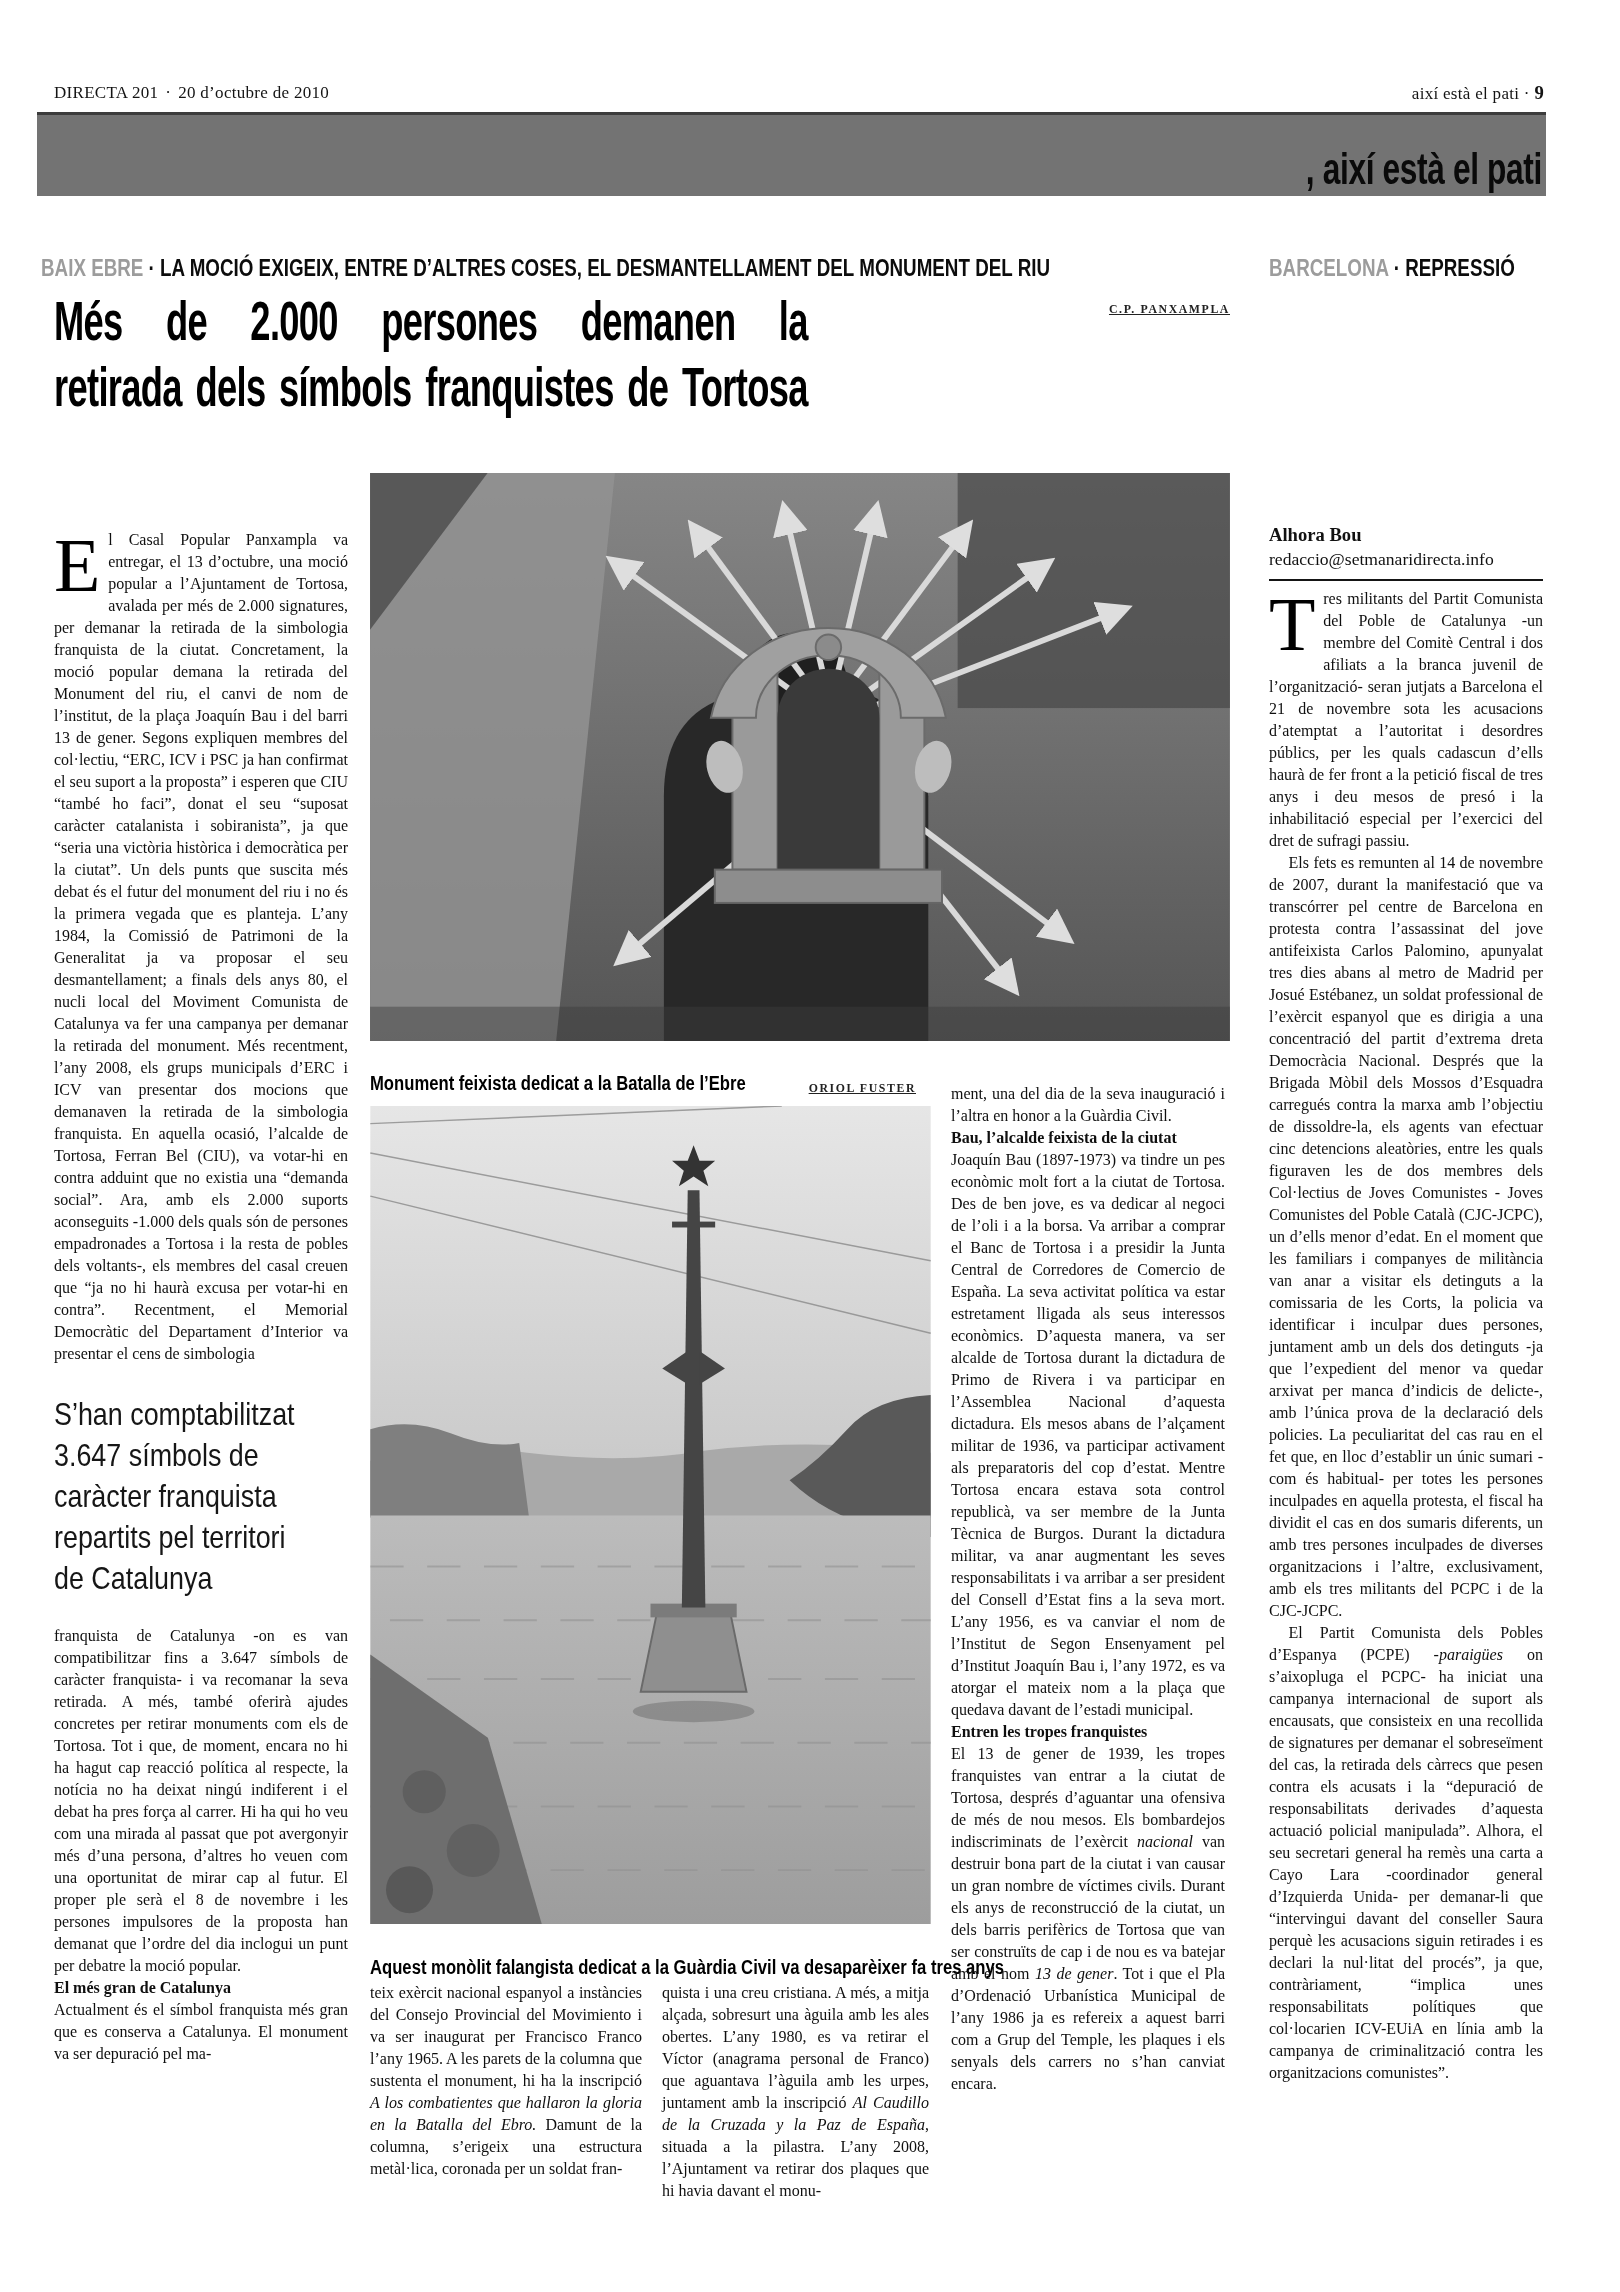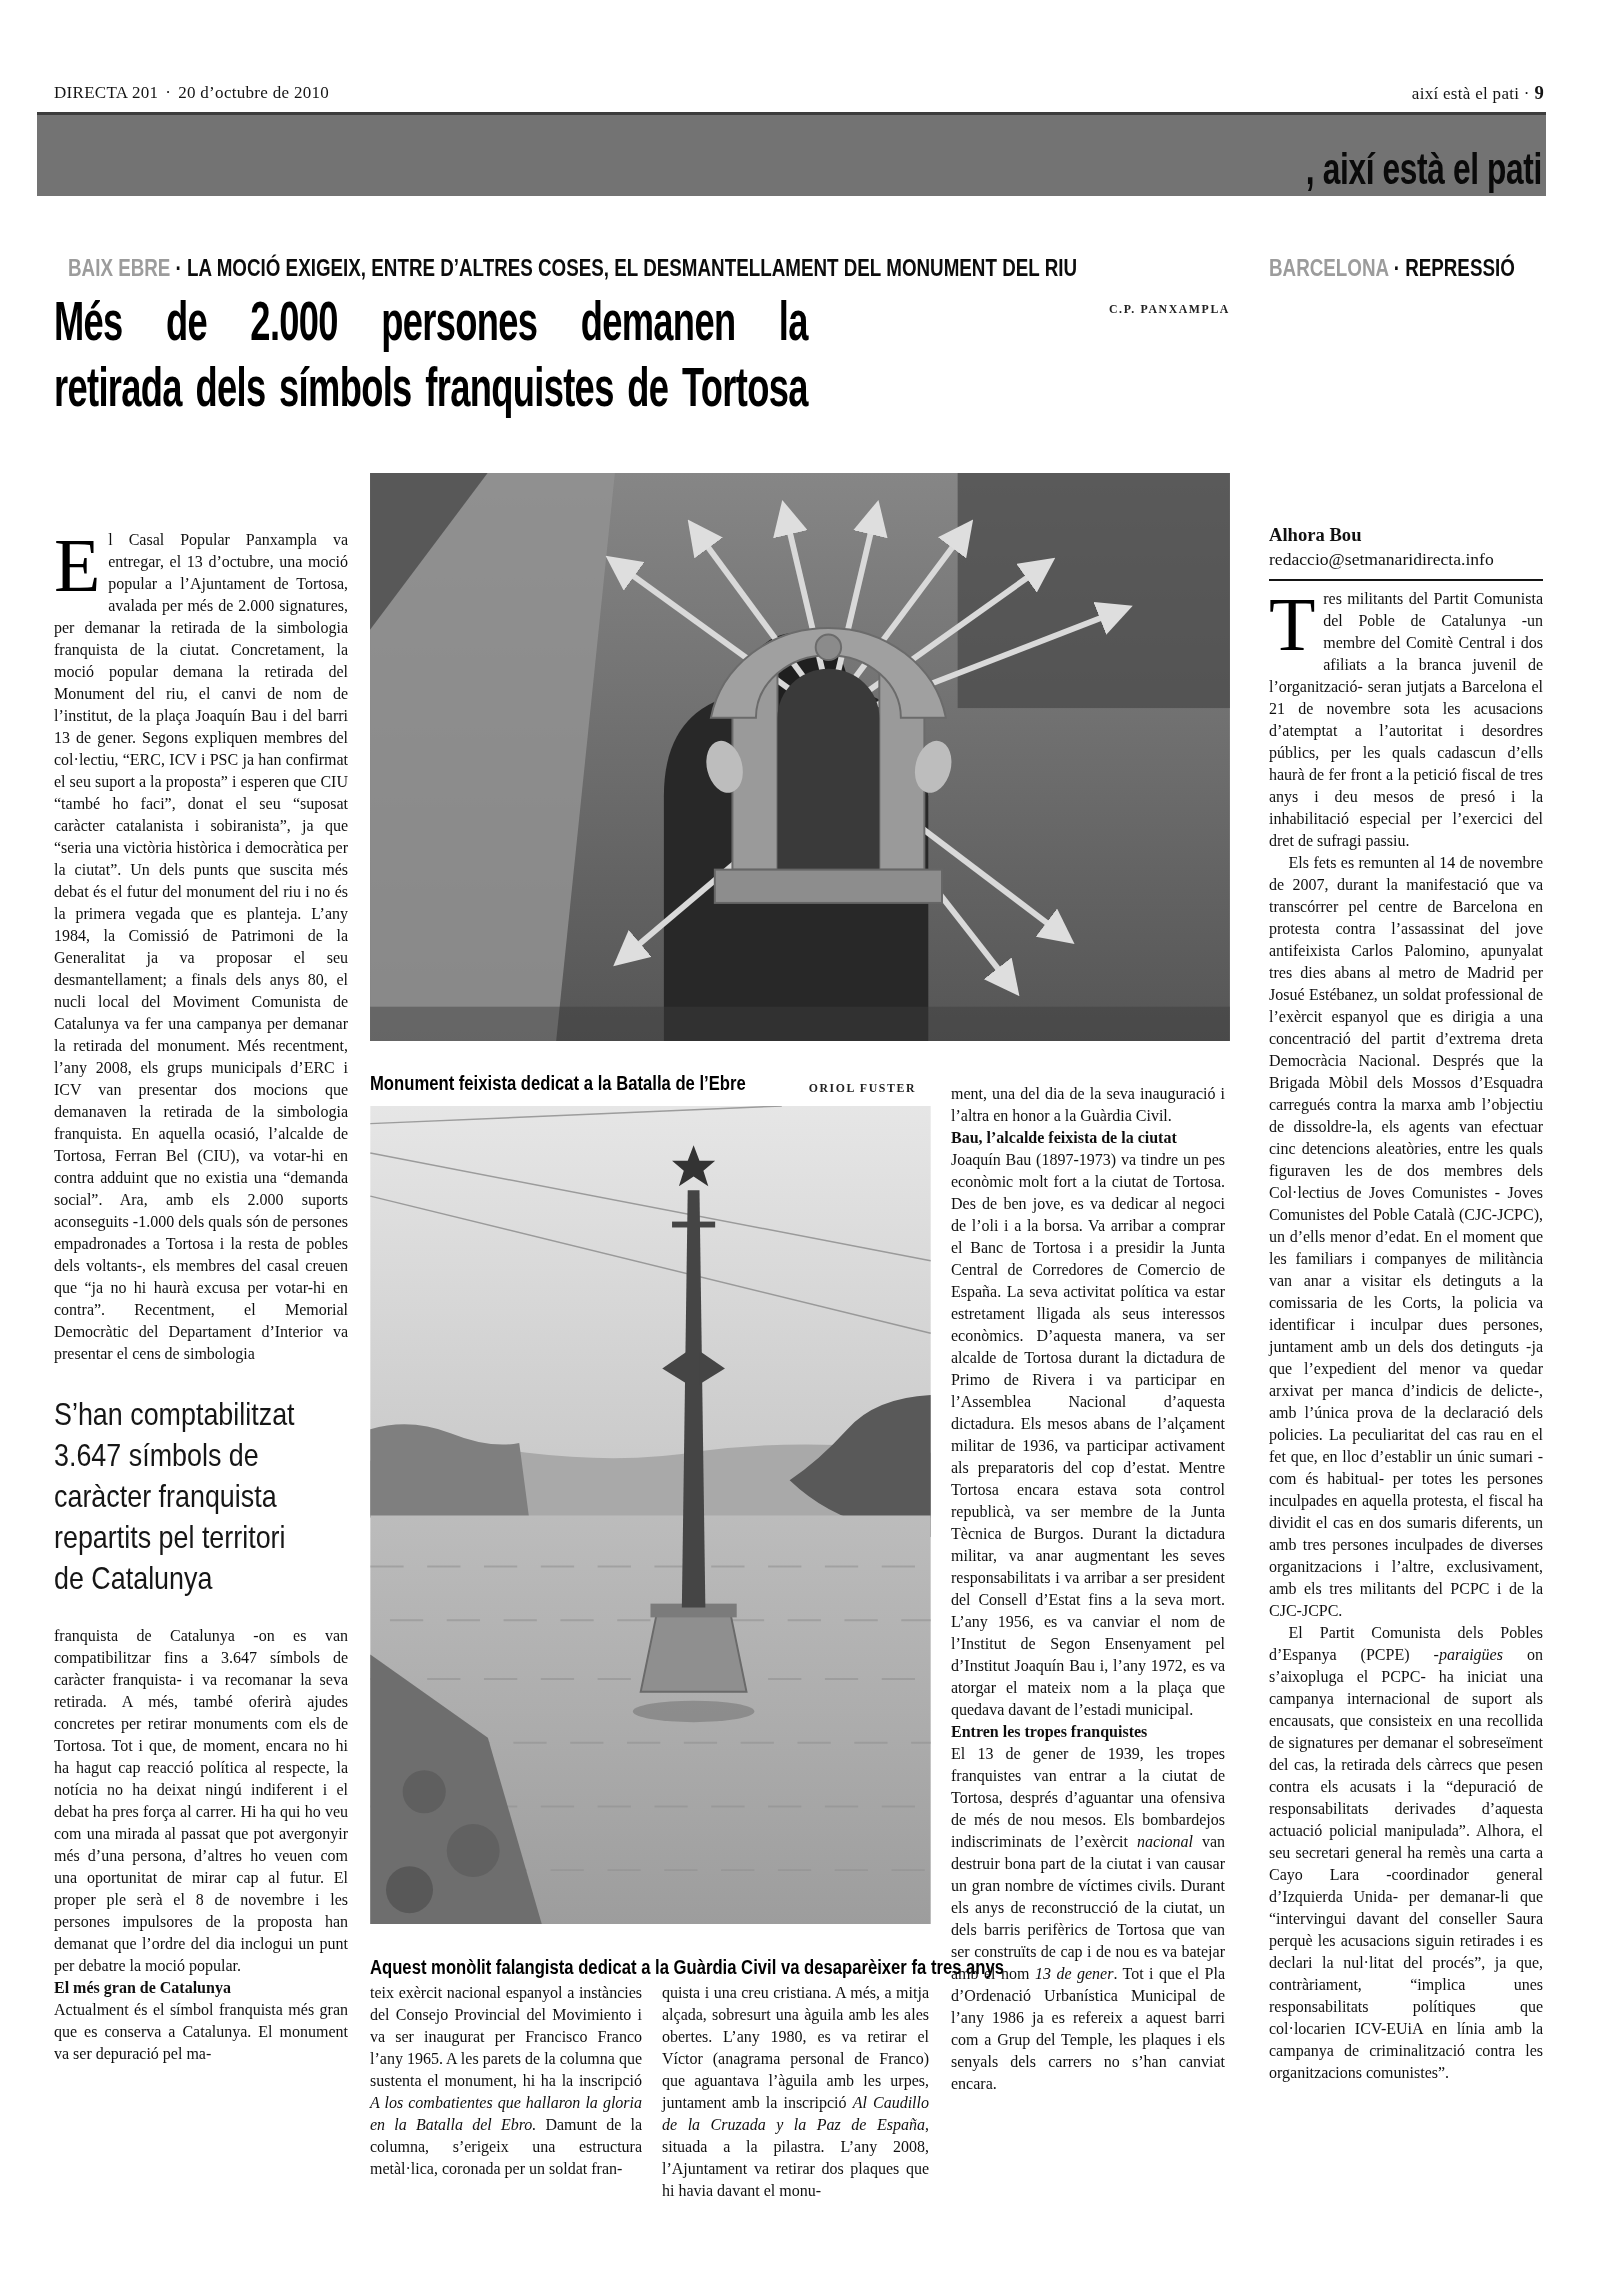--- a/index.html
+++ b/index.html
@@ -31,21 +31,21 @@
   .hl2-line { width:338px; font:700 33px/38px "Liberation Sans", sans-serif; color:#000;
               transform:scaleX(.81); transform-origin:0 0; text-align:justify; text-align-last:justify; }
 
   
   .byline { font-family:"Liberation Serif", serif; }
   .by-name { font:700 18.6px/24.5px "Liberation Serif", serif; }
   .by-mail { font:400 17.6px/23.5px "Liberation Serif", serif; }
   .by-rule { border-top:2px solid #151515; margin-top:7.8px; }
 
   
-  .credit { font:700 11.8px/13.7px "Liberation Serif", serif; letter-spacing:1.6px; color:#222; }
+  .credit { font:700 11.8px/13.7px "Liberation Serif", serif; letter-spacing:1.6px; color:#222;text-decoration:underline; }
   .caption-wrap { white-space:nowrap;margin-top:25px; }
   .caption { display:inline-block; white-space:nowrap; transform:scaleX(.85); transform-origin:0 0;
              font:700 19.6px/23.5px "Liberation Sans", sans-serif; color:#000; }
 
   
   .serif-body { font-family:"Liberation Serif", serif; font-size:16px; line-height:22px;
                 text-align:justify; color:#0f0f0f; }
   .serif-body p { margin:0; }
   .ind { text-indent:19.6px; }
   .subhead { font:700 16px/22px "Liberation Serif", serif; margin:21.6px 0 0 0; text-align:left; }
@@ -69,21 +69,21 @@
   <div class="abs masthead mh-right">
     <span>així està el pati ·</span>
     <span class="pnum">9</span>
   </div>
 
   <div class="abs toprule"></div>
   <div class="abs band">
     <div class="band-title">, així està el pati</div>
   </div>
 
-  <div class="abs" style="left:68px; top:255px;">
+  <div class="abs" style="left:41px; top:255px;">
     <span class="kicker-inner">
       <span class="kloc">BAIX EBRE</span>
       <span>·</span>
       <span>LA MOCIÓ EXIGEIX, ENTRE D’ALTRES COSES, EL DESMANTELLAMENT DEL MONUMENT DEL RIU</span>
     </span>
   </div>
 
   <div class="abs" style="left:54px; top:288px;">
     <div class="hl-line">Més de 2.000 persones demanen la</div>
     <div class="hl-line">retirada dels símbols franquistes de Tortosa</div>

